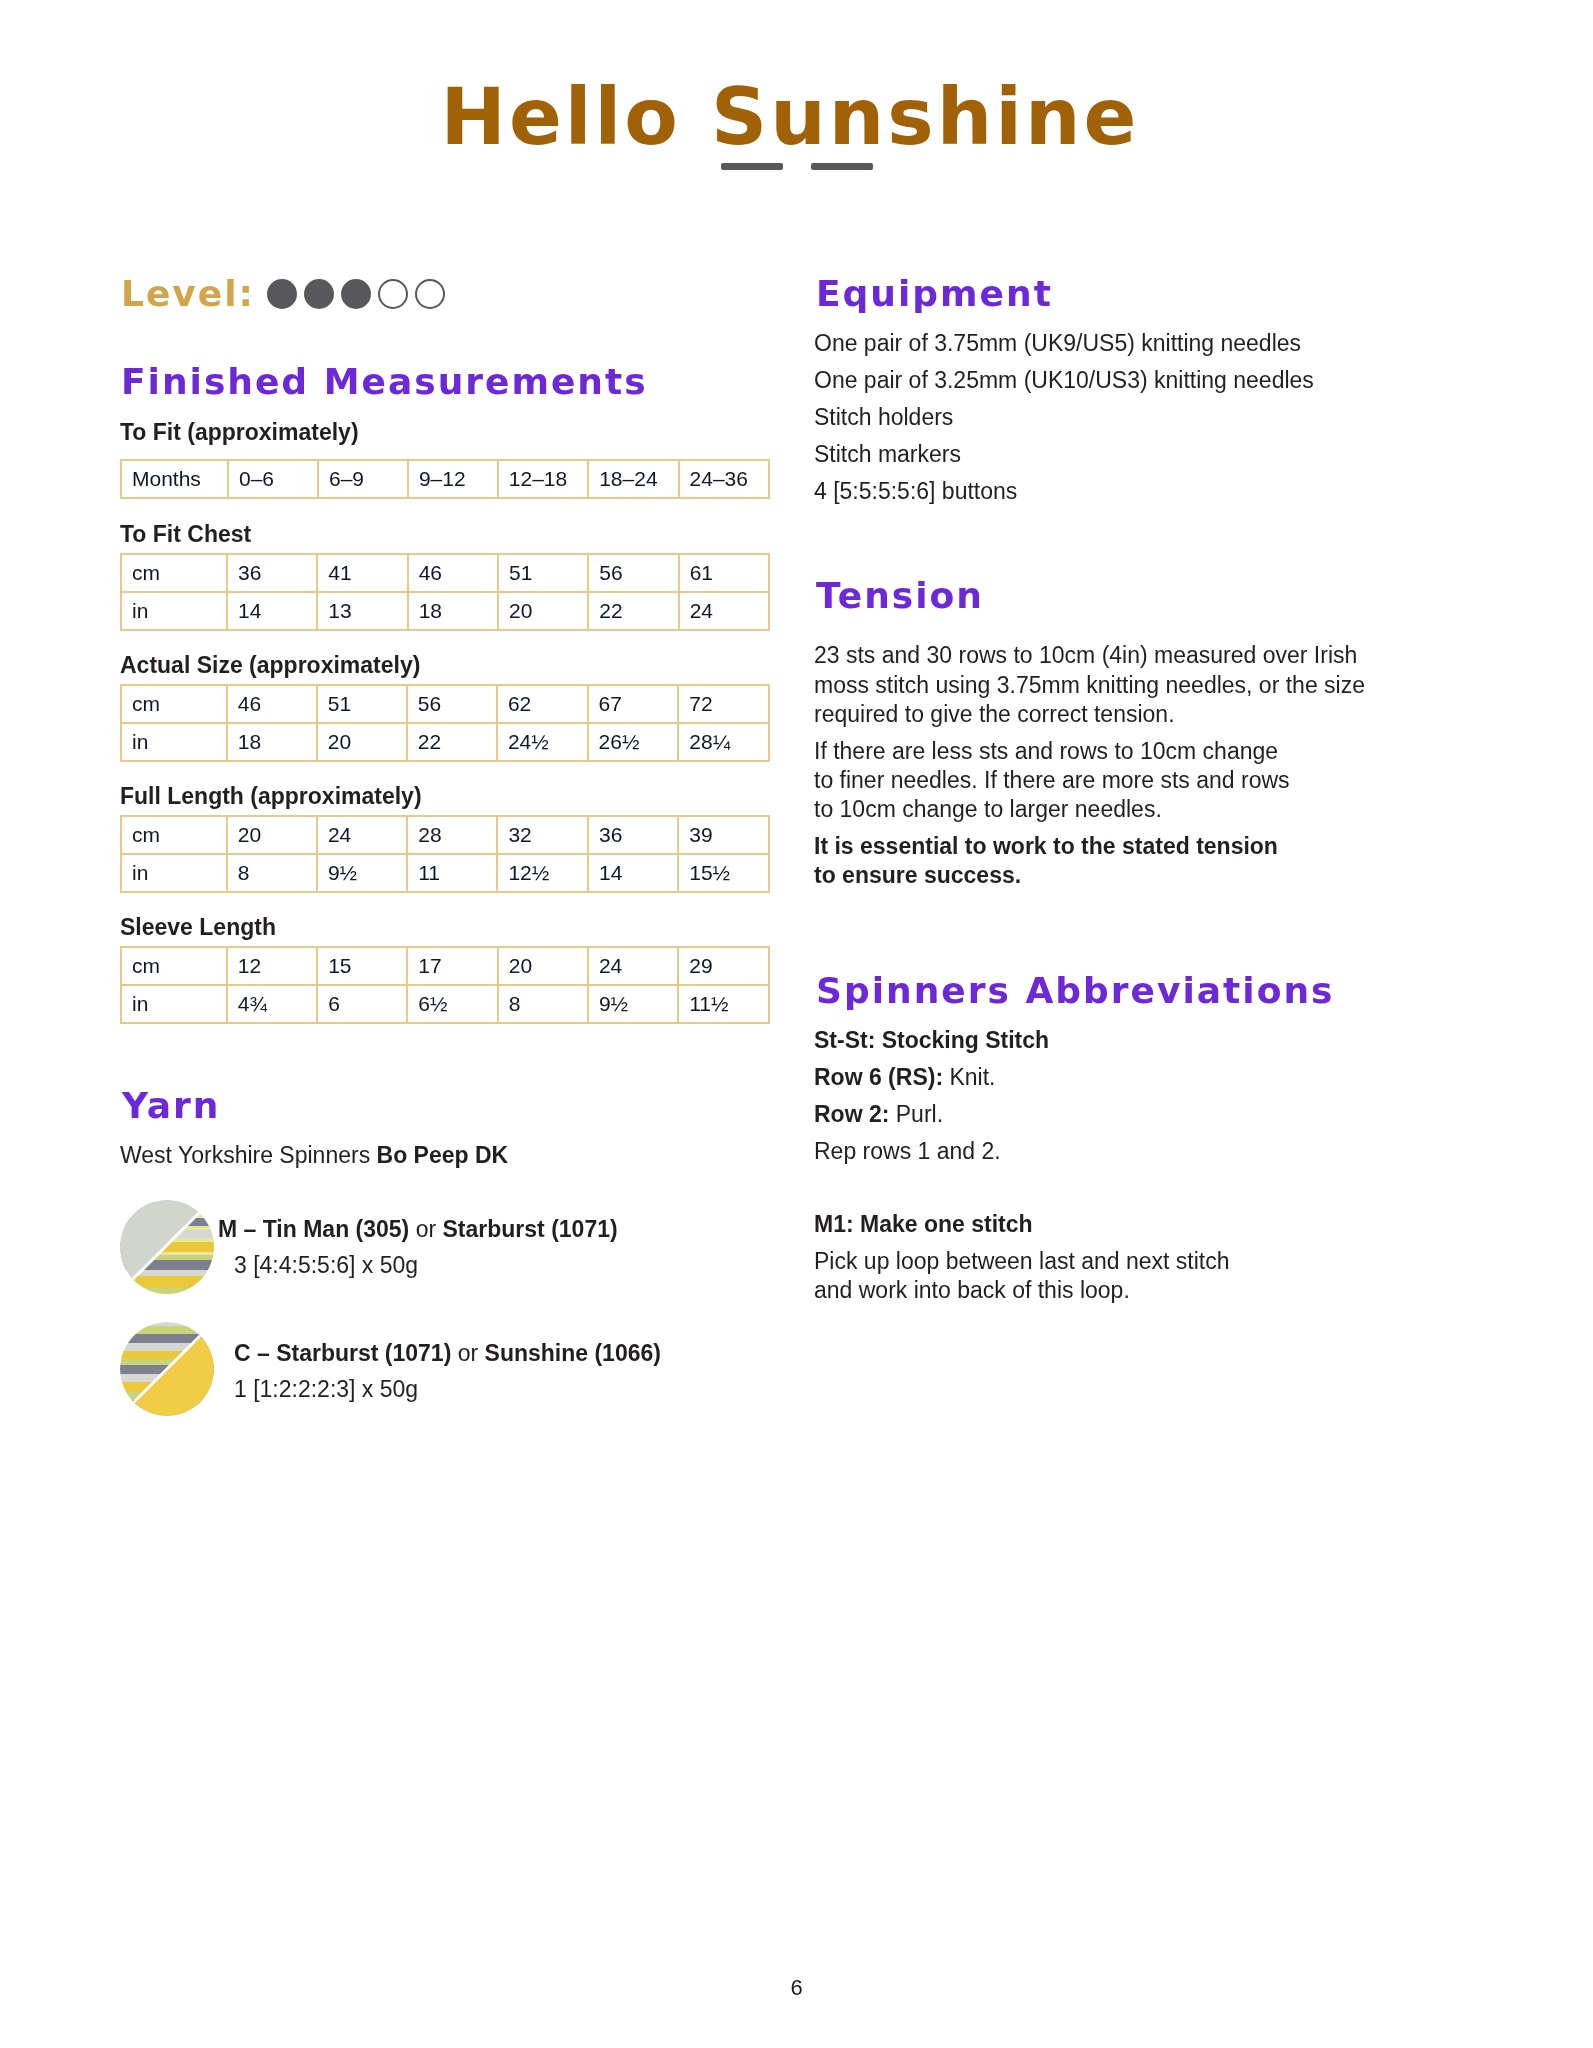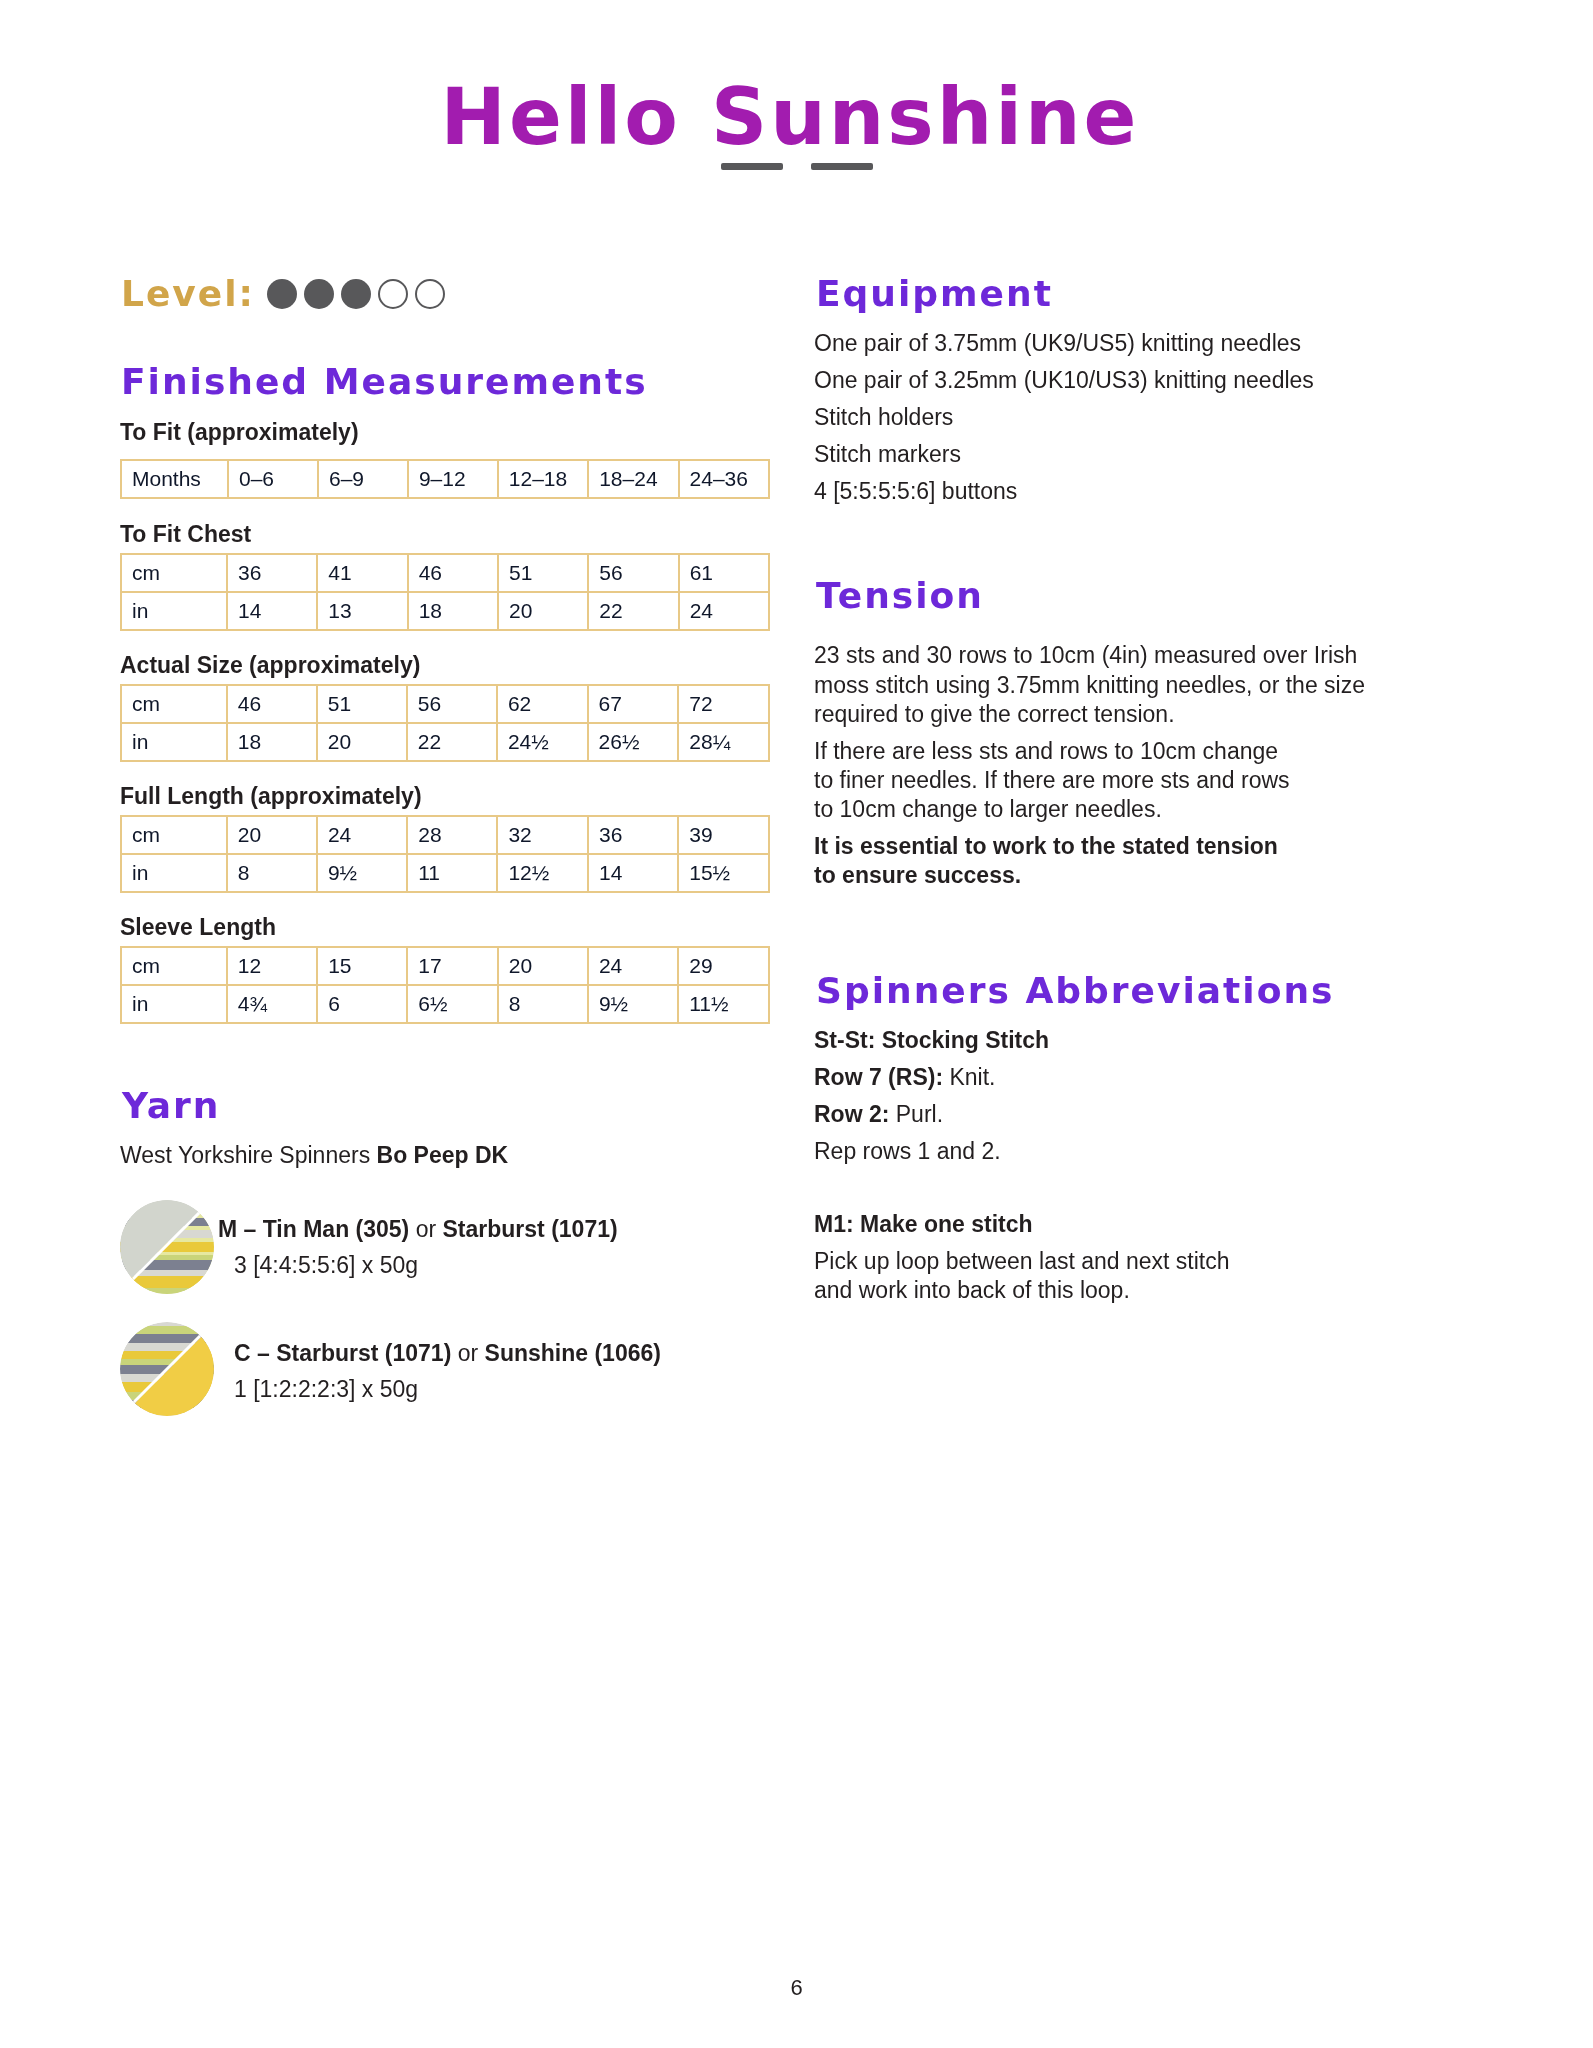--- a/index.html
+++ b/index.html
@@ -1,21 +1,21 @@
 <!DOCTYPE html>
 <html><head>
 <meta charset="utf-8">
 <style>
   * { box-sizing: border-box; margin: 0; padding: 0; }
   html, body { width: 1593px; height: 2048px; background: #ffffff; }
   body { position: relative; font-family: "Liberation Sans", sans-serif; color: #231f20; overflow: hidden; }
   .title-main {
     position: absolute; left: 0; width: 1580px; top: 72px; text-align: center;
     font-family: "DejaVu Sans", sans-serif; font-weight: bold; font-size: 78px; letter-spacing: 3px;
-    color: #a21caf; line-height: 90px;
+    color: #a16207; line-height: 90px;
   }
   .title-sub {
     position: absolute; left: 0; width: 1593px; top: 163px; text-align: center;
     font-family: "DejaVu Sans", sans-serif; font-weight: bold; font-size: 50px; letter-spacing: 4px;
     color: #58585a; line-height: 60px;
     display: flex; justify-content: center; align-items: center; gap: 28px;
   }
   .title-sub .dash { display: inline-block; width: 62px; height: 7px; background: #58585a; border-radius: 2px; }
 
   .h2 {
@@ -260,21 +260,21 @@
 <div class="body-text" style="left:814px; top:699px;">required to give the correct tension.</div>
 <div class="body-text" style="left:814px; top:736px;">If there are less sts and rows to 10cm change</div>
 <div class="body-text" style="left:814px; top:765px;">to finer needles. If there are more sts and rows</div>
 <div class="body-text" style="left:814px; top:794px;">to 10cm change to larger needles.</div>
 <div class="body-text" style="left:814px; top:831px; font-weight:bold;">It is essential to work to the stated tension</div>
 <div class="body-text" style="left:814px; top:860px; font-weight:bold;">to ensure success.</div>
 
 <div class="h2" style="left:816px; top:971px;">Spinners Abbreviations</div>
 <div class="body-text" style="left:814px; top:1025px; font-weight:bold;">St-St: Stocking Stitch</div>
 <div class="body-text" style="left:814px; top:1062px;">
-  <b>Row 7 (RS):</b><span> Knit.</span>
+  <b>Row 6 (RS):</b><span> Knit.</span>
 </div>
 <div class="body-text" style="left:814px; top:1099px;">
   <b>Row 2:</b><span> Purl.</span>
 </div>
 <div class="body-text" style="left:814px; top:1136px;">Rep rows 1 and 2.</div>
 <div class="body-text" style="left:814px; top:1209px; font-weight:bold;">M1: Make one stitch</div>
 <div class="body-text" style="left:814px; top:1246px;">Pick up loop between last and next stitch</div>
 <div class="body-text" style="left:814px; top:1275px;">and work into back of this loop.</div>
 
 <div class="page-num">6</div>

